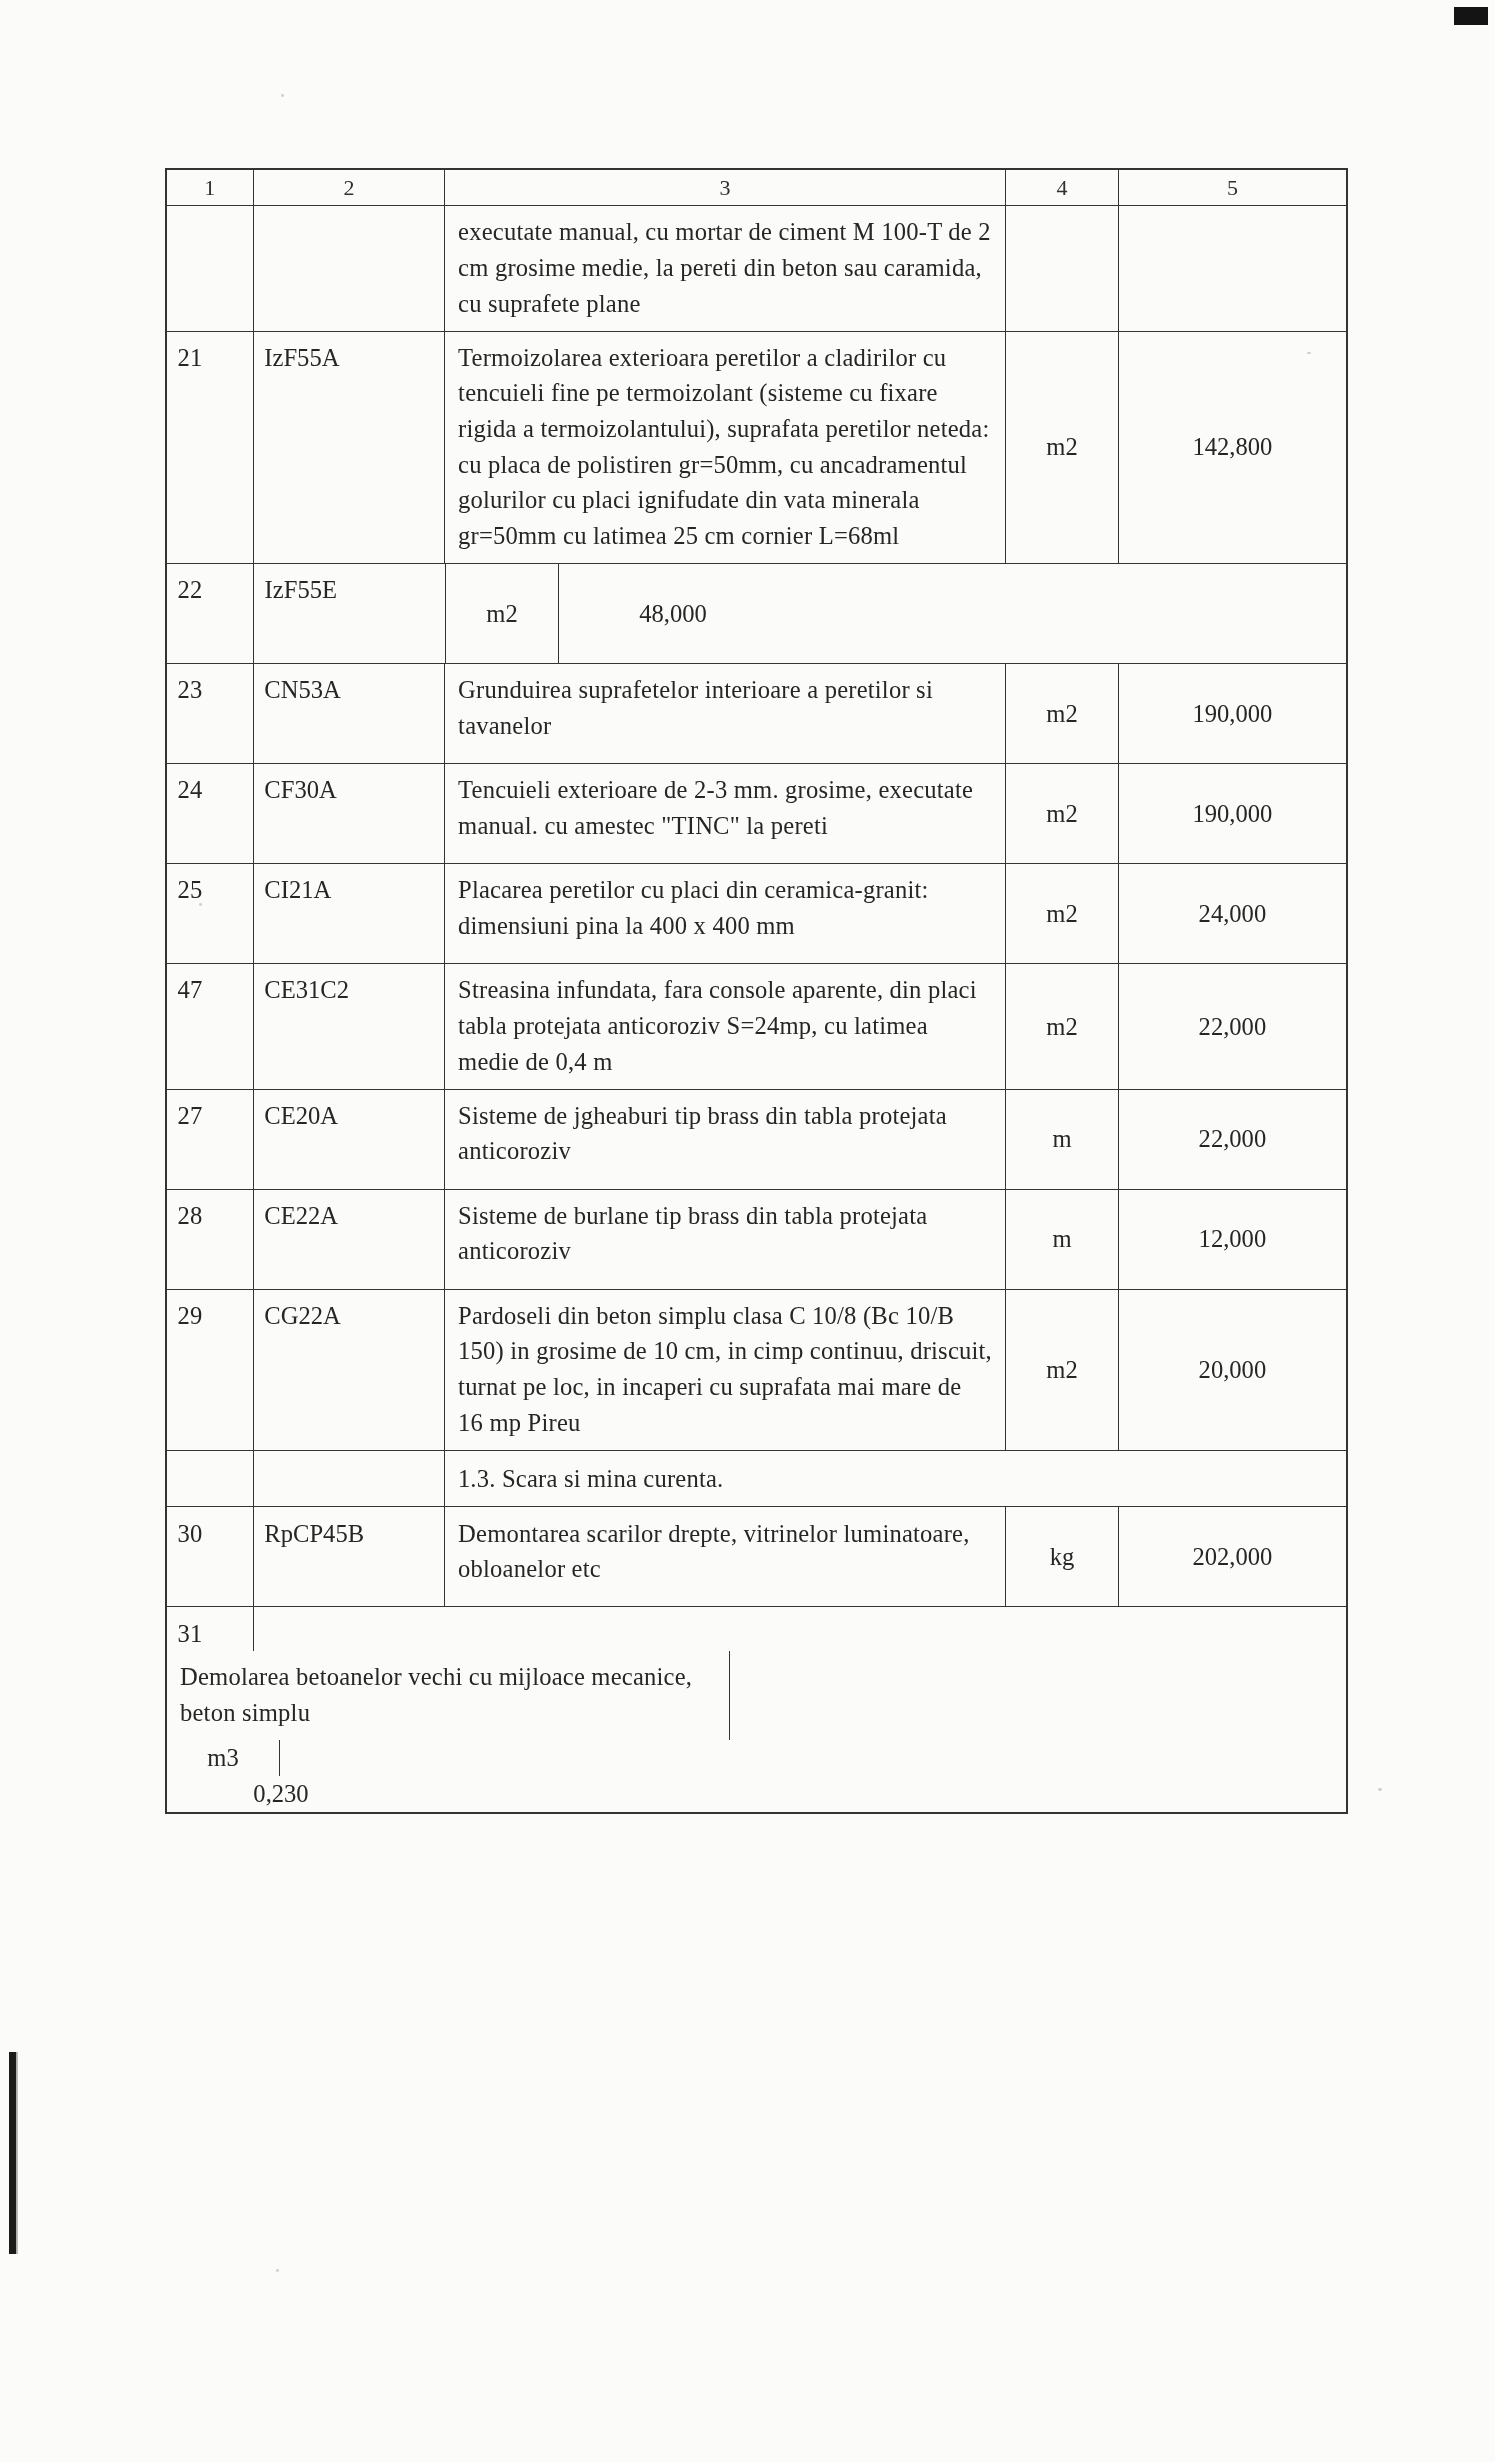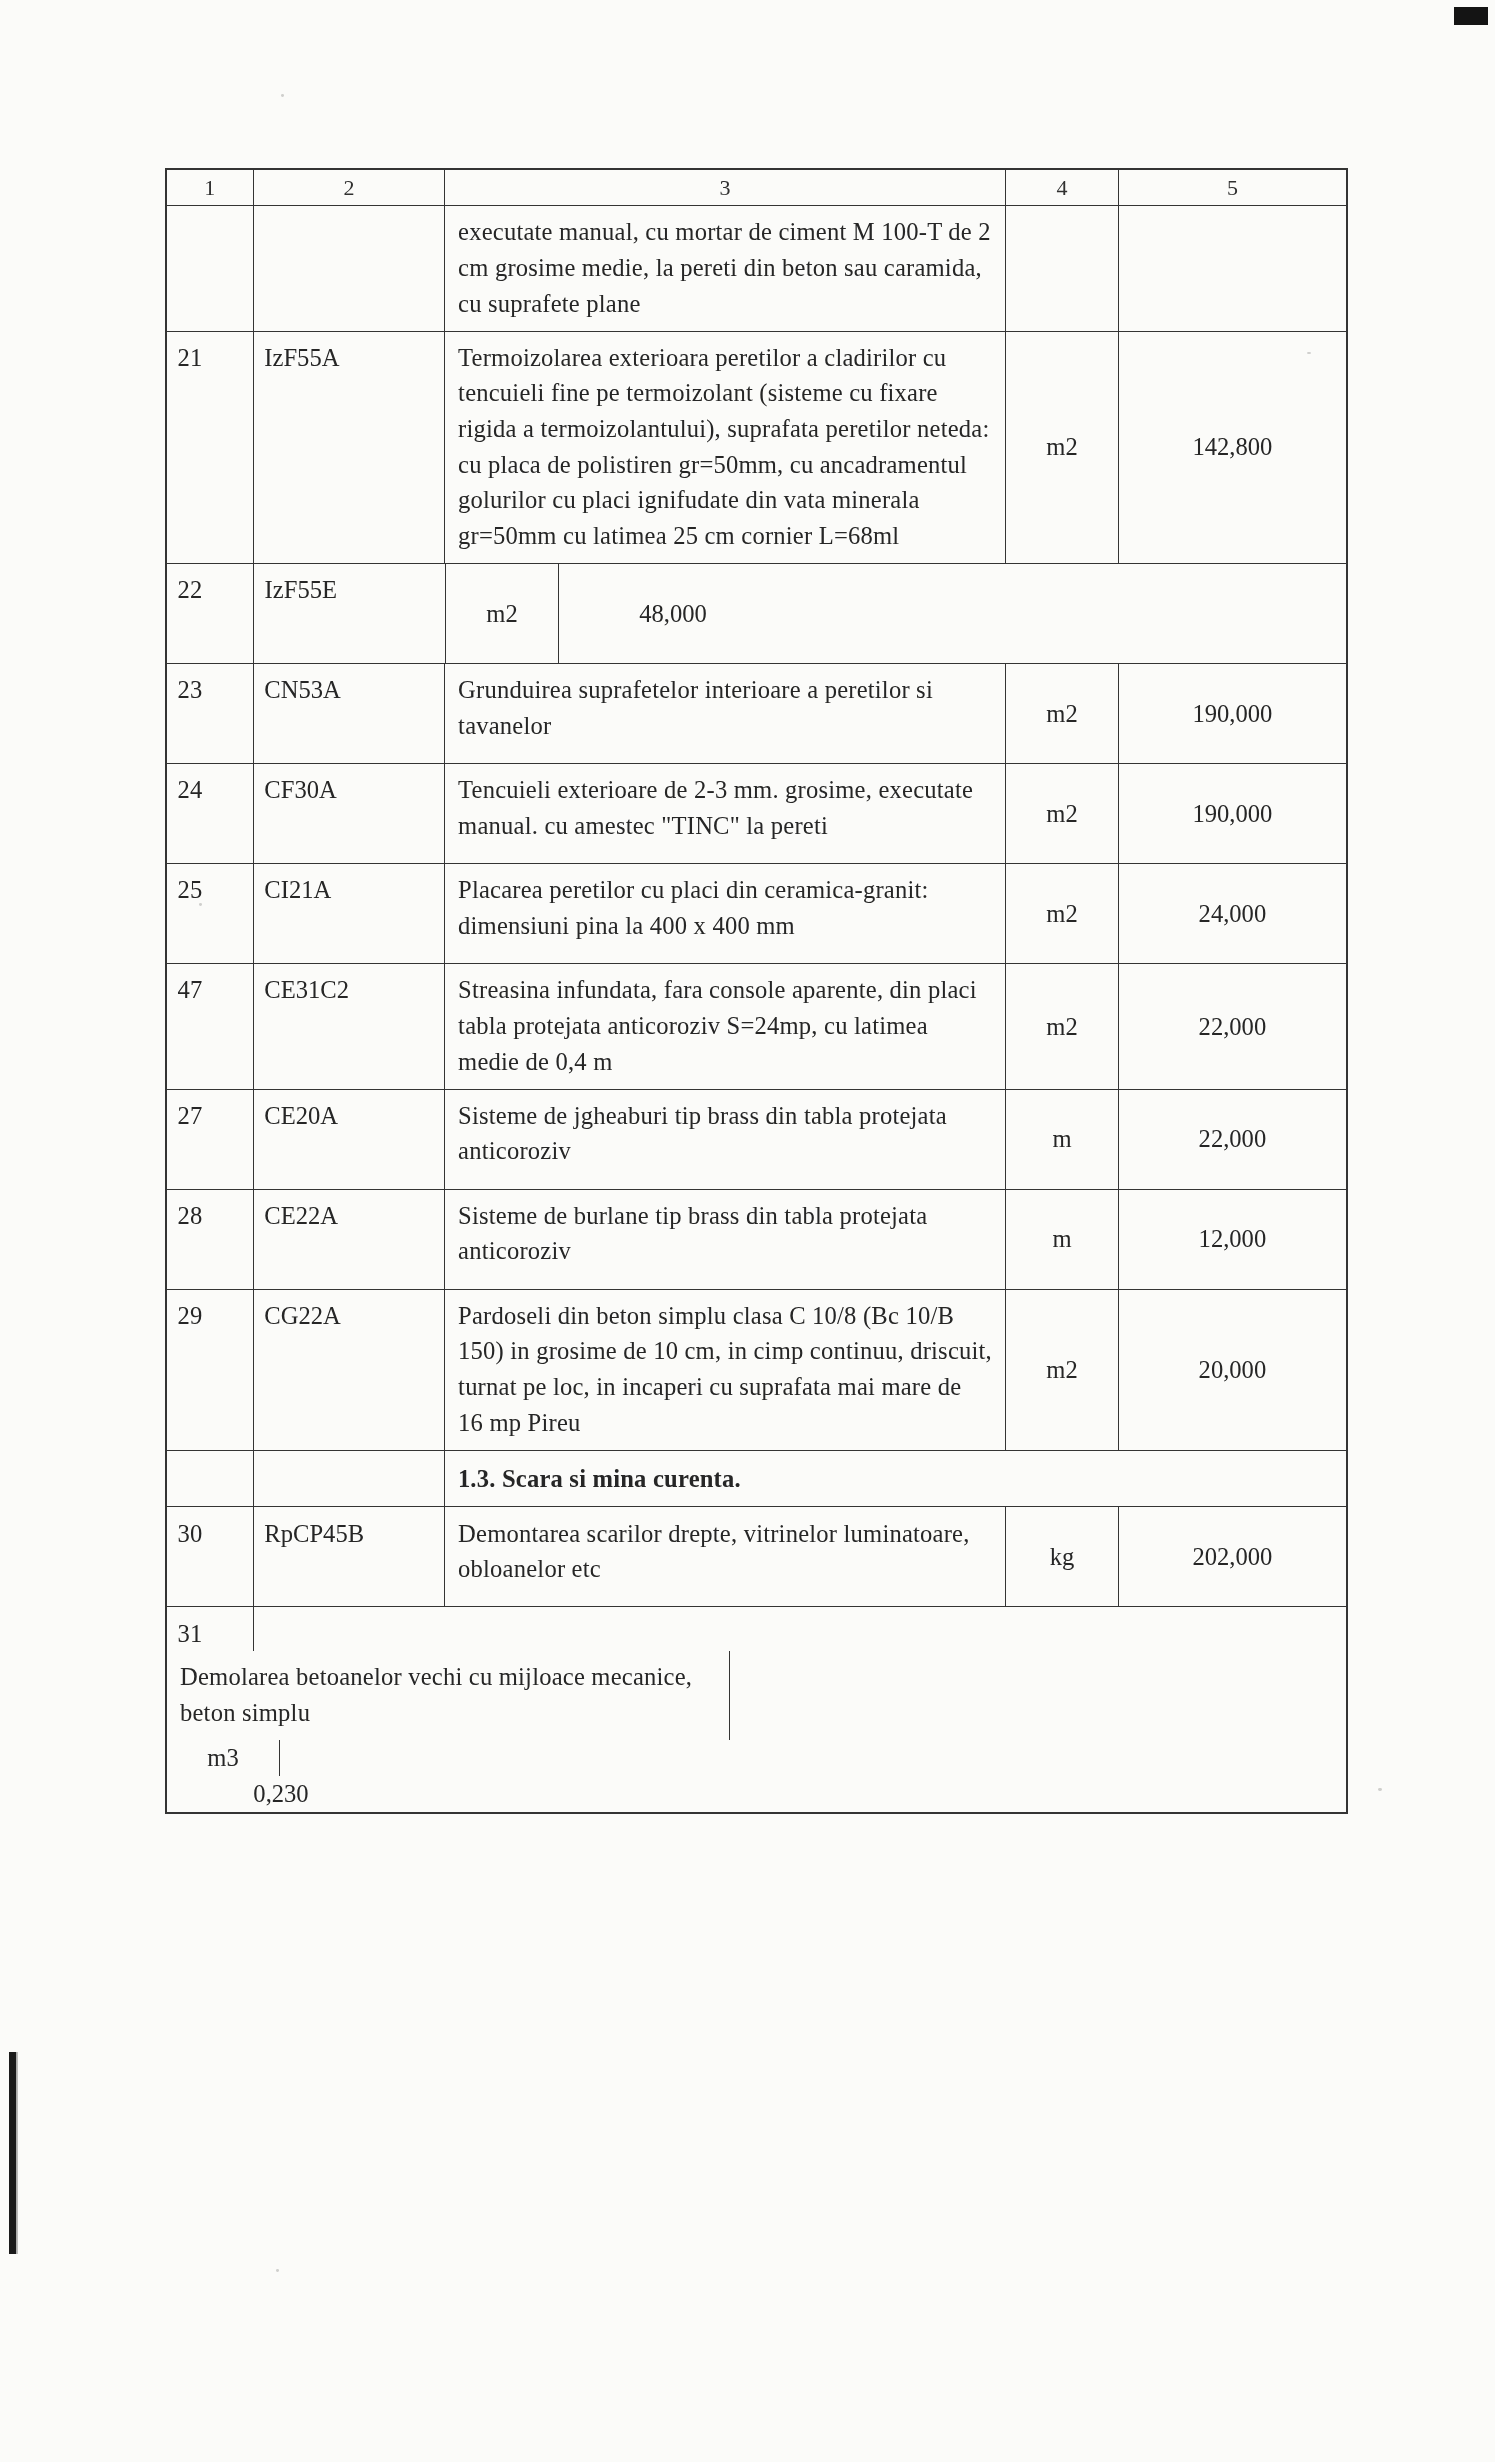--- a/index.html
+++ b/index.html
@@ -74,21 +74,21 @@
     padding:8.2px 0 0 10.6px;
   }
   .cell.desc{
     padding:8.2px 13px 9.4px 13px;
     letter-spacing:0.2px;
   }
   .cell.col4, .cell.col5{
     display:flex; align-items:center; justify-content:center;text-align:right;
   }
   .section-row .desc{
-    font-weight:bold;
+    font-weight:normal;
     padding-top:10.6px;
   }
 </style>
 </head>
 <body>
 
 <div class="corner-mark"></div>
 <div class="left-bar"></div>
 
 <span class="speck" style="left:281px;top:94px;width:2.9px;height:2.9px;"></span>

